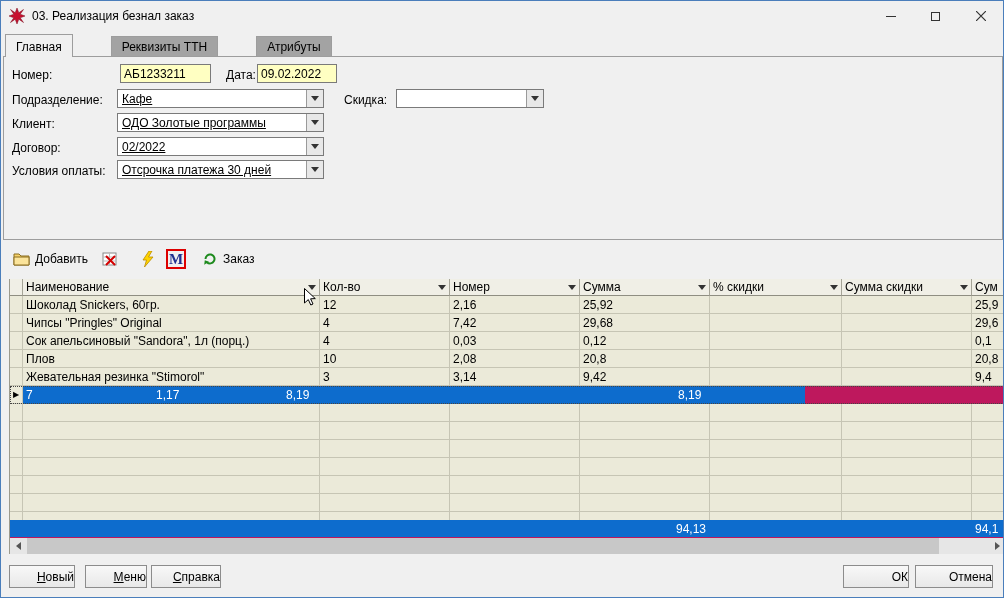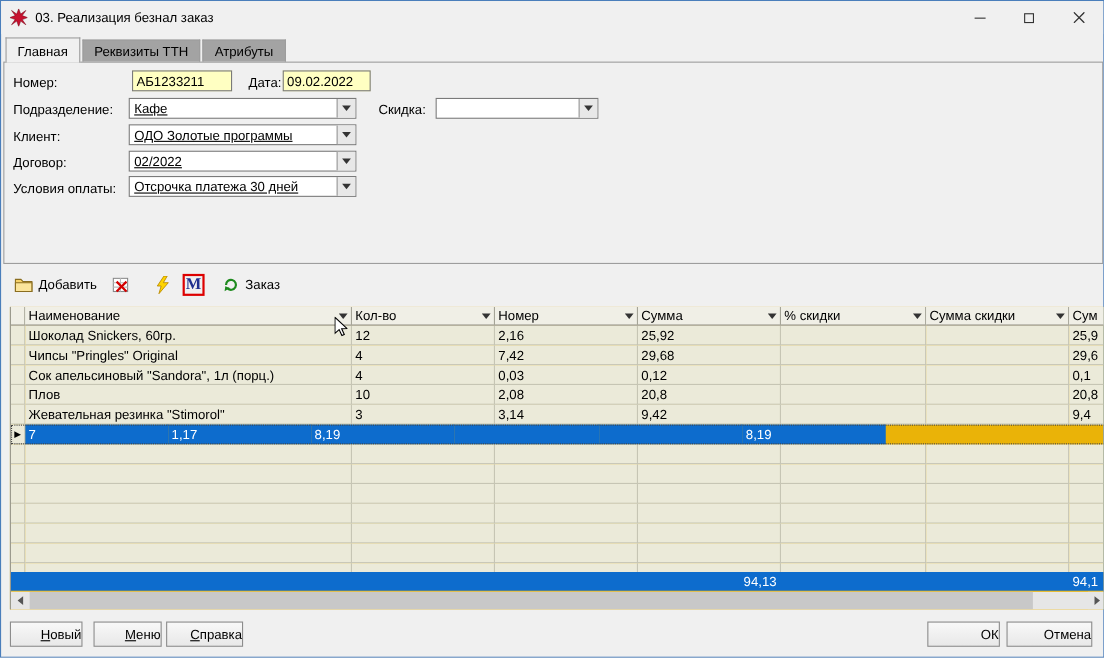--- a/index.html
+++ b/index.html
@@ -10,21 +10,21 @@
   
   .titlebar{ position:absolute; top:0; left:0; right:0; height:30px; display:flex; align-items:center; padding-left:8px; background:#f0f0f0; }
   .app-icon{ width:16px; height:16px; margin-right:7px; display:inline-block; }
   .title{ font-size:12px; color:#000; }
   .win-controls{ position:absolute; right:0; top:0; display:flex; }
   .wbtn{ width:45px; height:30px; display:flex; align-items:center; justify-content:center; }
   .glyph-min{ width:10px; height:1px; background:#333; }
   .glyph-max{ width:9px; height:9px; border:1px solid #333; }
 
   
-  .tabs{ position:absolute; top:33px; left:4px; display:flex; z-index:3; }
+  .tabs{ position:absolute; top:33px; left:4px; display:flex; z-index:3;gap:36px; }
   .tab{ padding:3px 10px 3px; margin-right:2px; margin-top:2px; height:20px; background:#a3a3a3;
         border:1px solid #9d9d9d; border-bottom:none; font-size:12px; white-space:nowrap; }
   .tab.active{ margin-top:0; height:23px; background:#f0f0f0; padding-top:5px; position:relative; top:0; }
 
   .page{ position:absolute; top:55px; left:2px; width:1000px; height:184px; border:1px solid #9d9d9d; background:#f0f0f0; }
 
   .lbl{ position:absolute; font-size:12px; white-space:nowrap; }
   .field{ position:absolute; height:19px; border:1px solid #7a7a7a; font-family:"Liberation Sans",sans-serif;
           font-size:12px; padding:0 3px; background:#fff; }
   .yellow{ background:#ffffc2; }
@@ -35,21 +35,21 @@
 
   
   .toolbar{ position:absolute; top:245px; left:8px; height:26px; display:flex; align-items:center; }
   .tb-item{ display:flex; align-items:center; padding:2px 4px; cursor:default; }
   .tb-item svg{ display:block; }
   .tb-label{ margin-left:5px; font-size:12px; white-space:nowrap; }
   .m-box{ width:20px; height:20px; border:2px solid #dd0000; display:flex; align-items:center; justify-content:center;
           font-family:"Liberation Serif",serif; font-weight:bold; font-size:15px; color:#20308f; background:#f0f0f0; }
 
   
-  .table{ position:absolute; top:278px; left:8px; width:996px; height:275px; overflow:hidden; background:#eab308; border-left:1px solid #9b9a8d; }
+  .table{ position:absolute; top:278px; left:8px; width:996px; height:275px; overflow:hidden; background:#be185d; border-left:1px solid #9b9a8d; }
   .thead{ display:flex; height:17px; width:1100px; background:#f0efe6; }
   .th{ position:relative; flex:0 0 auto; height:17px; border-right:1px solid #a5a497; border-bottom:1px solid #8f8e82;
        padding:1px 14px 0 3px; font-size:12px; white-space:nowrap; overflow:hidden; background:#f0efe6; }
   .farr{ position:absolute; right:3px; top:6px; width:0; height:0; border-left:4px solid transparent; border-right:4px solid transparent; border-top:5px solid #333; }
   .tbody{ height:224px; overflow:hidden; }
   .tr{ display:flex; height:18px; width:1100px; }
   .td{ flex:0 0 auto; height:18px; border-right:1px solid #c6c5b4; border-bottom:1px solid #c6c5b4;
        padding:2px 3px 0; font-size:12px; white-space:nowrap; overflow:hidden; background:#ebead9; }
   .td.ind{ text-align:center; padding:3px 0 0; font-size:8px; line-height:11px; }
   .ind{ width:13px; }

